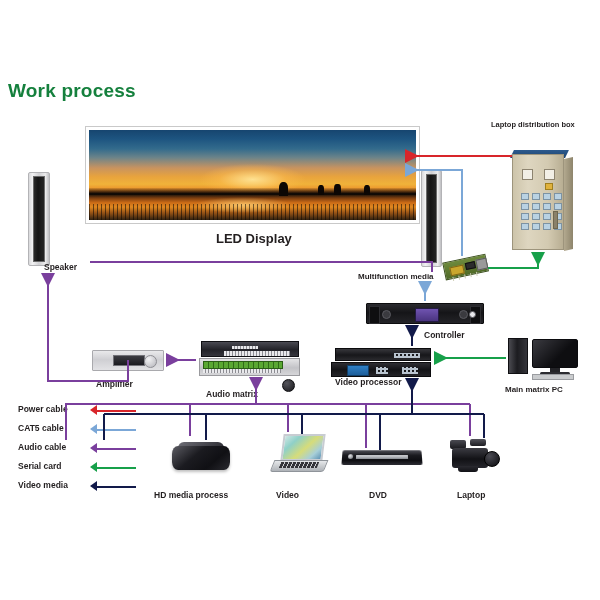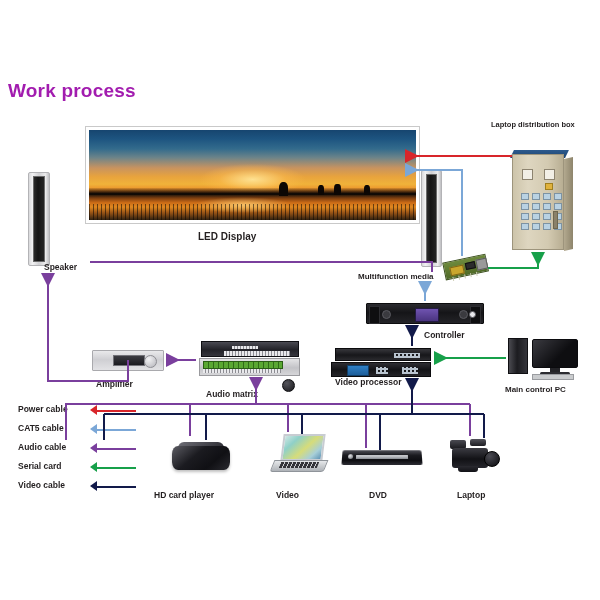--- a/index.html
+++ b/index.html
@@ -6,21 +6,21 @@
   html,body{margin:0;padding:0;}
   body{
     width:600px;height:600px;background:#ffffff;
     font-family:"Liberation Sans", sans-serif;
     overflow:hidden;position:relative;
   }
   #stage{position:absolute;left:0;top:0;width:600px;height:600px;}
 
   .lbl{position:absolute;color:#231f20;font-weight:bold;white-space:nowrap;}
 
-  #title{left:8px;top:80px;font-size:19px;letter-spacing:.2px;color:#a21caf;}
+  #title{left:8px;top:80px;font-size:19px;letter-spacing:.2px;color:#15803d;}
 
   
   #led-wrap{position:absolute;left:85px;top:126px;width:335px;height:98px;
      background:#fff;border:1px solid #c9c9c9;padding:3px;box-sizing:border-box;}
   #led-img{position:relative;width:100%;height:100%;overflow:hidden;
      background:linear-gradient(to bottom,
         #1f4f7e 0%, #2a6590 18%, #4a7f9c 33%, #9aa48c 46%,
         #e8a martial 0%);}
   #led-sky{position:absolute;left:0;top:0;right:0;height:70%;
      background:linear-gradient(to bottom,
@@ -30,21 +30,21 @@
      background:radial-gradient(ellipse at center, rgba(255,228,150,.95) 0%, rgba(255,190,80,.45) 45%, rgba(255,170,60,0) 72%);}
   #led-ridge{position:absolute;left:0;top:64%;right:0;height:10%;
      background:linear-gradient(to bottom, rgba(20,12,8,.1), #120b06 60%, #0d0804);}
   #led-water{position:absolute;left:0;top:72%;right:0;bottom:0;
      background:linear-gradient(to bottom,#2b1a0b 0%, #7a3d10 12%, #c96a16 30%, #e08820 48%, #9a5516 70%, #30200f 100%);}
   #led-refl{position:absolute;left:32%;top:74%;width:30%;height:18%;
      background:radial-gradient(ellipse at center, rgba(255,210,120,.8) 0%, rgba(240,150,50,0) 70%);}
   .bush{position:absolute;background:#0c0704;border-radius:40% 40% 0 0;}
   .grass{position:absolute;bottom:0;height:18%;left:0;right:0;
      background:repeating-linear-gradient(90deg, rgba(10,6,3,.55) 0 1px, rgba(0,0,0,0) 1px 4px);}
-  #led-label{left:198px;top:231px;font-size:10px;}
+  #led-label{left:216px;top:231px;font-size:13px;}
 
   
   .spk{position:absolute;background:linear-gradient(to right,#d9d9db 0%,#f2f2f3 18%,#cfcfd2 50%,#ececed 82%,#bfbfc2 100%);
       border:1px solid #b3b3b6;border-radius:2px;box-sizing:border-box;padding:3px 4px;}
   .spk-face{width:100%;height:100%;background:linear-gradient(to right,#2a2a2a,#151515 40%,#242424 100%);
       border:1px solid #6a6a6a;box-sizing:border-box;}
   #spk-left{left:28px;top:172px;width:22px;height:94px;}
   #spk-right{left:421px;top:170px;width:21px;height:97px;}
   #speaker-label{left:44px;top:262px;font-size:8.5px;}
 
@@ -301,27 +301,27 @@
   </div>
   <div class="lbl" id="amp-label">Amplifier</div>
 
   <div id="pc">
     <div id="pc-tower"></div>
     <div id="pc-mon"></div>
     <div id="pc-stand"></div>
     <div id="pc-base"></div>
     <div id="pc-kbd"></div>
   </div>
-  <div class="lbl" id="pc-label">Main control PC</div>
+  <div class="lbl" id="pc-label">Main matrix PC</div>
 
   <div id="hdplayer">
     <div id="hd-top"></div>
     <div id="hd-body"></div>
   </div>
-  <div class="lbl" id="hd-label">HD card player</div>
+  <div class="lbl" id="hd-label">HD media process</div>
 
   <div id="laptop">
     <div id="lap-screen"></div>
     <div id="lap-base"></div>
     <div id="lap-kbd"></div>
   </div>
   <div class="lbl" id="laptop-label">Video</div>
 
   <div id="dvd">
     <div id="dvd-body">
@@ -355,21 +355,21 @@
       <span class="lg-text">Audio cable</span>
       <span class="lg-line" style="background:#7a3f9d;"></span>
       <span class="lg-head" style="border-right:7px solid #7a3f9d;"></span>
     </div>
     <div class="lg-row">
       <span class="lg-text">Serial card</span>
       <span class="lg-line" style="background:#17a04a;"></span>
       <span class="lg-head" style="border-right:7px solid #17a04a;"></span>
     </div>
     <div class="lg-row">
-      <span class="lg-text">Video cable</span>
+      <span class="lg-text">Video media</span>
       <span class="lg-line" style="background:#121a4a;"></span>
       <span class="lg-head" style="border-right:7px solid #121a4a;"></span>
     </div>
   </div>
 
   <svg id="wires" viewBox="0 0 600 600">
     <defs>
       <marker id="ah-power" markerWidth="7" markerHeight="7" refX="6" refY="3.5" orient="auto">
         <path d="M7,0 L7,7 L0,3.5 z" fill="#d8252a"></path>
       </marker>

